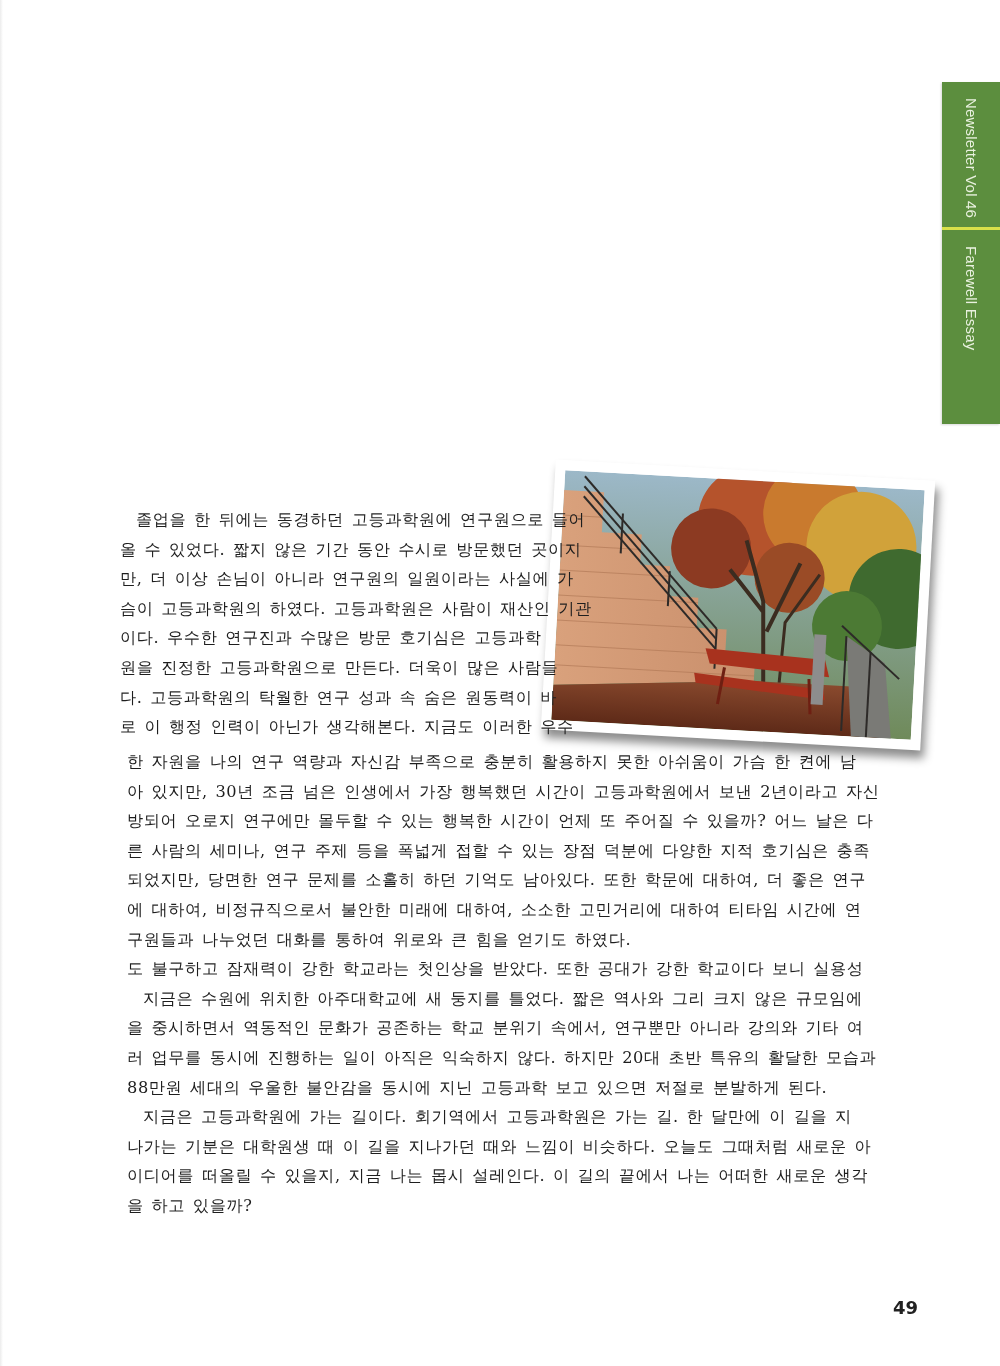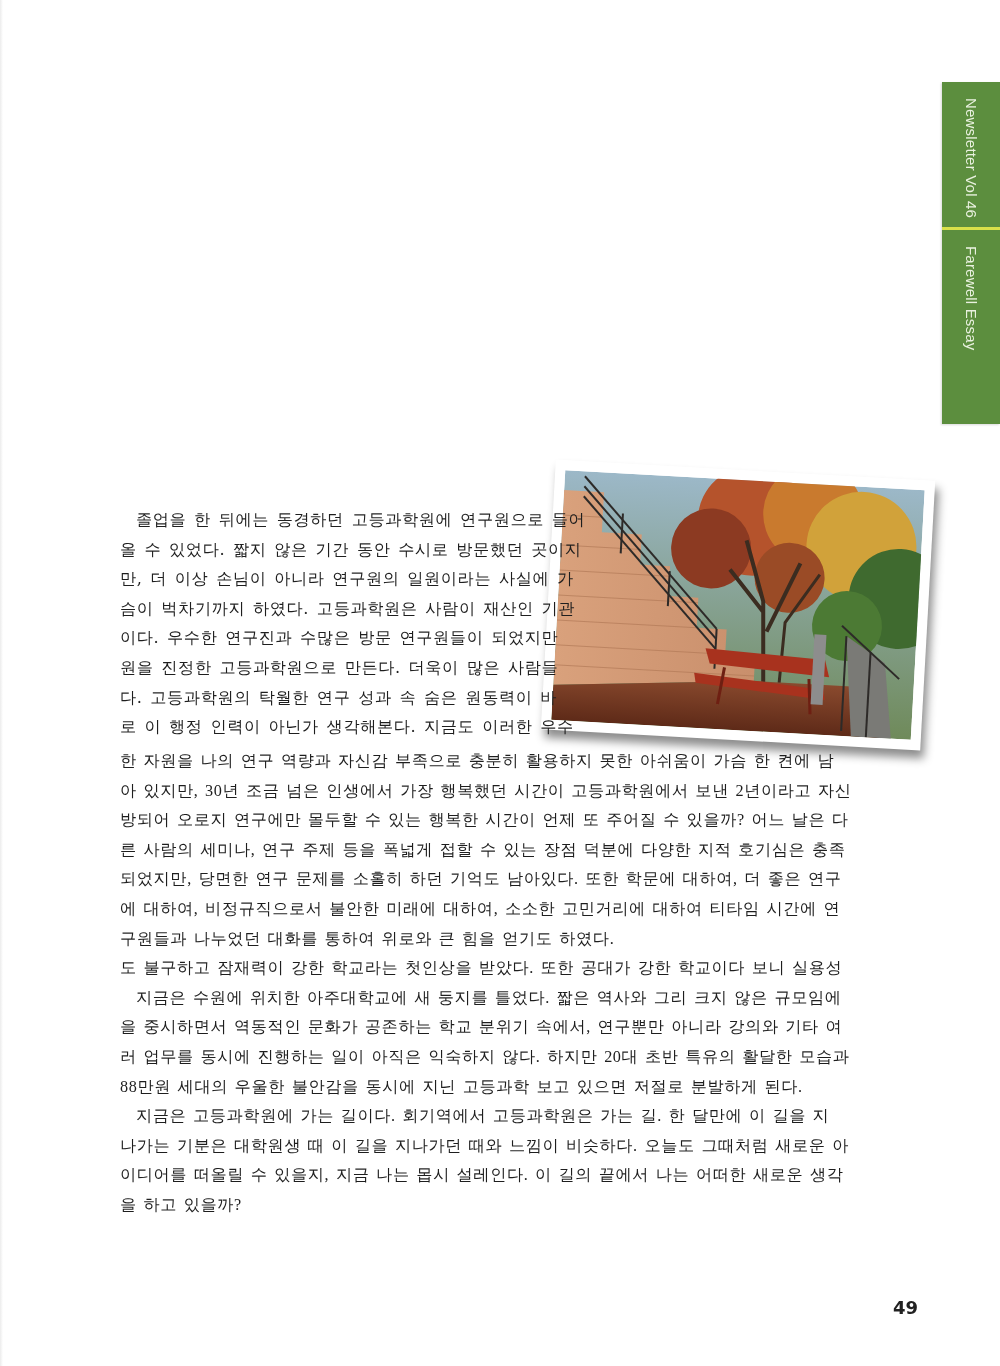--- a/index.html
+++ b/index.html
@@ -22,21 +22,21 @@
     
     .photo-wrap { position: absolute; left: 548px; top: 470px; width: 380px; height: 270px;
       transform: rotate(3.2deg); transform-origin: center; }
     .photo { position: relative; width: 100%; height: 100%; background: #fff; padding: 10px;
       box-shadow: 4px 8px 10px rgba(0,0,0,0.45); }
     .photo svg { display: block; width: 100%; height: 100%; }
 
     
     .text { position: absolute; font-size: 16.2px; line-height: 29.6px; letter-spacing: 0.6px; word-spacing: 2px; white-space: nowrap; }
     .col-narrow { left: 120px; top: 481px; width: 420px; margin-top: 24px; }
-    .col-wide { left: 120px; top: 747px; width: 670px; font-family: Liberation Serif, serif; }
+    .col-wide { left: 127px; top: 747px; width: 670px; }
     .line { display: block; height: 29.6px; text-align: justify; text-align-last: justify; }
     .line.indent { padding-left: 16px; }
     .line.last { text-align-last: left; }
 
     .page-number { position: absolute; left: 876px; top: 1297px; font-family: "DejaVu Sans", sans-serif;
       font-weight: bold; font-size: 18px; color: #222; margin-left: 17px; }
   </style>
 </head>
 <body>
 
@@ -122,22 +122,22 @@
         <line x1="315" y1="165" x2="315" y2="250"></line>
       </g>
     </svg>
   </div>
 </div>
 
 <div class="text col-narrow">
   <span class="line indent">졸업을 한 뒤에는 동경하던 고등과학원에 연구원으로 들어</span>
   <span class="line">올 수 있었다. 짧지 않은 기간 동안 수시로 방문했던 곳이지</span>
   <span class="line">만, 더 이상 손님이 아니라 연구원의 일원이라는 사실에 가</span>
-  <span class="line">슴이 벅차기까지 하였다. 고등과학원은 사람이 재산인 기관</span>
-  <span class="line">이다. 우수한 연구진과 수많은 방문 연구원들이 되었지만</span>
+  <span class="line">슴이 고등과학원의 하였다. 고등과학원은 사람이 재산인 기관</span>
+  <span class="line">이다. 우수한 연구진과 수많은 방문 호기심은 고등과학</span>
   <span class="line">원을 진정한 고등과학원으로 만든다. 더욱이 많은 사람들</span>
   <span class="line">다. 고등과학원의 탁월한 연구 성과 속 숨은 원동력이 바</span>
   <span class="line">로 이 행정 인력이 아닌가 생각해본다. 지금도 이러한 우수</span>
 </div>
 
 <div class="text col-wide">
   <span class="line">한 자원을 나의 연구 역량과 자신감 부족으로 충분히 활용하지 못한 아쉬움이 가슴 한 켠에 남</span>
   <span class="line">아 있지만, 30년 조금 넘은 인생에서 가장 행복했던 시간이 고등과학원에서 보낸 2년이라고 자신</span>
   <span class="line">방되어 오로지 연구에만 몰두할 수 있는 행복한 시간이 언제 또 주어질 수 있을까? 어느 날은 다</span>
   <span class="line">른 사람의 세미나, 연구 주제 등을 폭넓게 접할 수 있는 장점 덕분에 다양한 지적 호기심은 충족</span>

